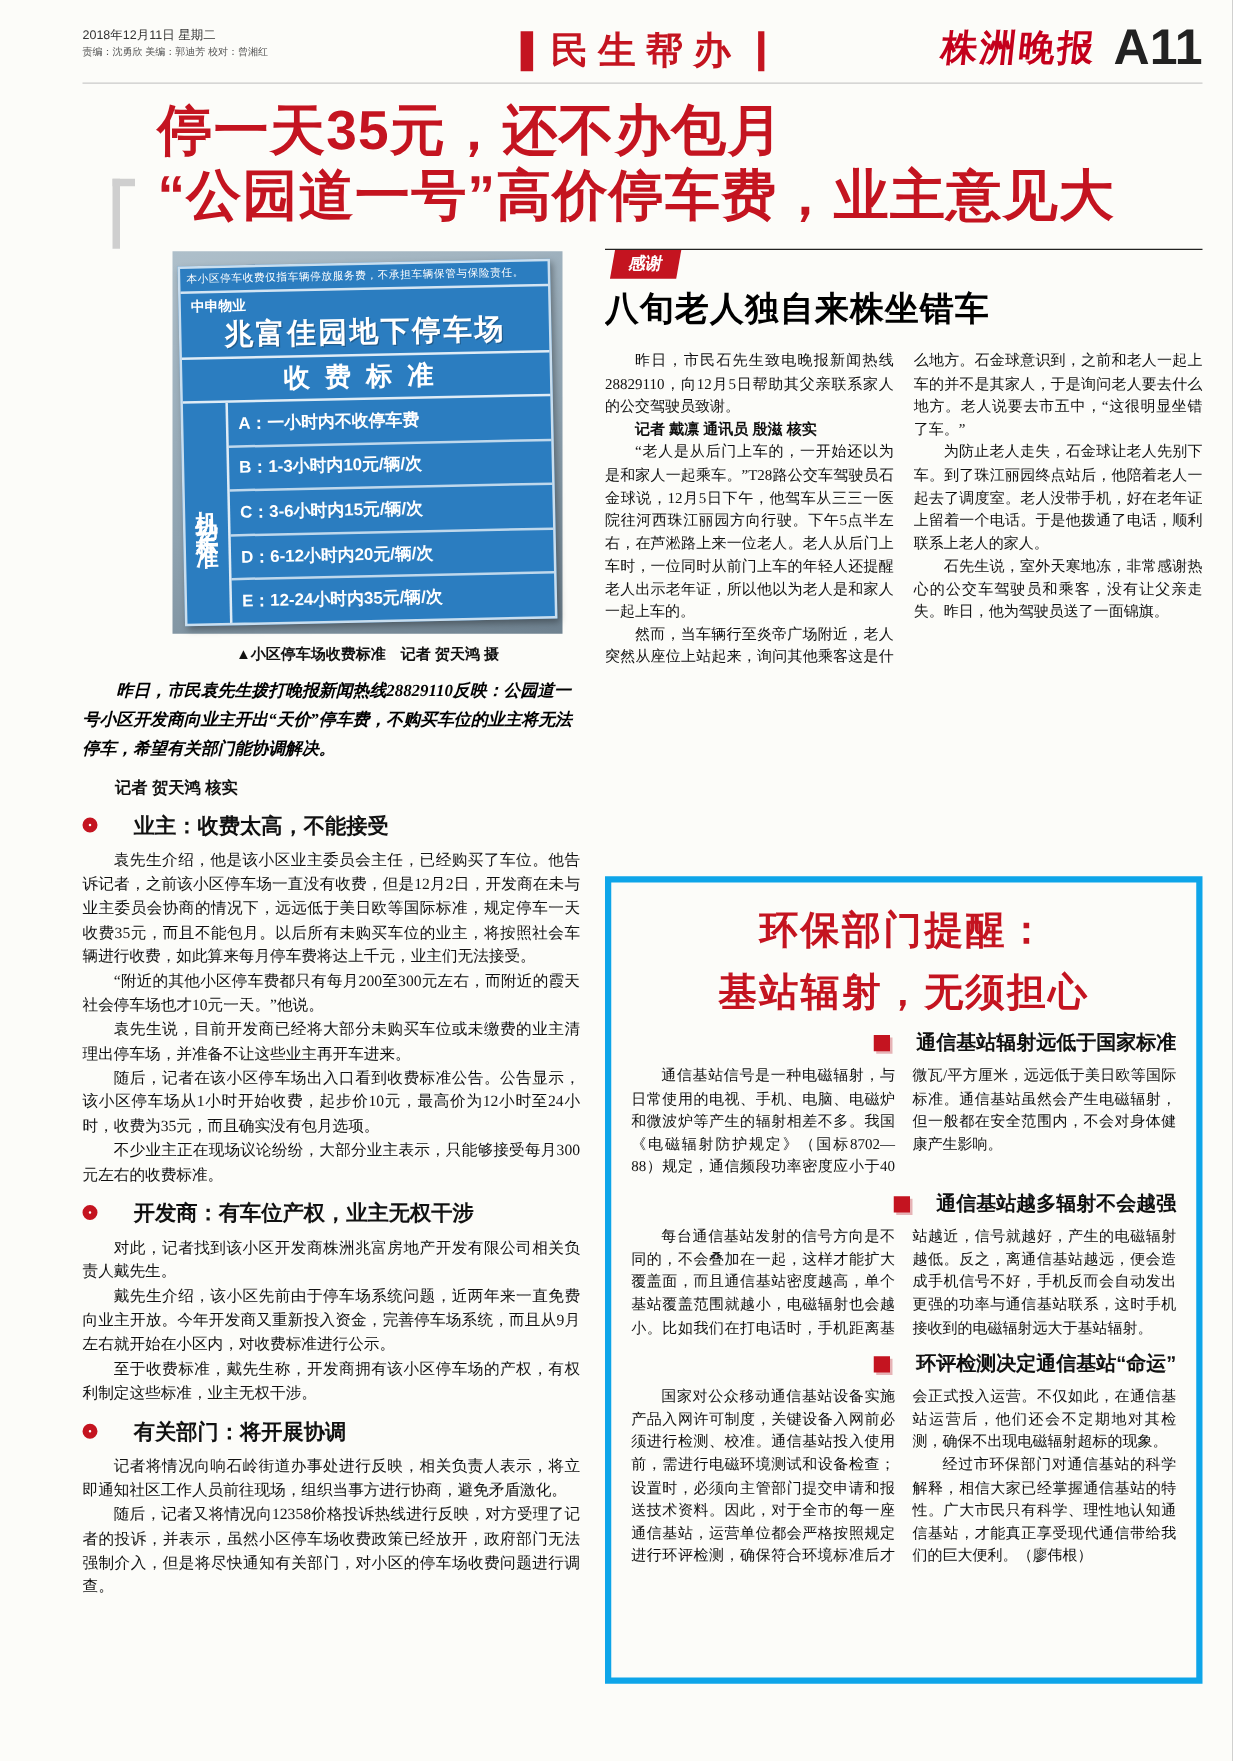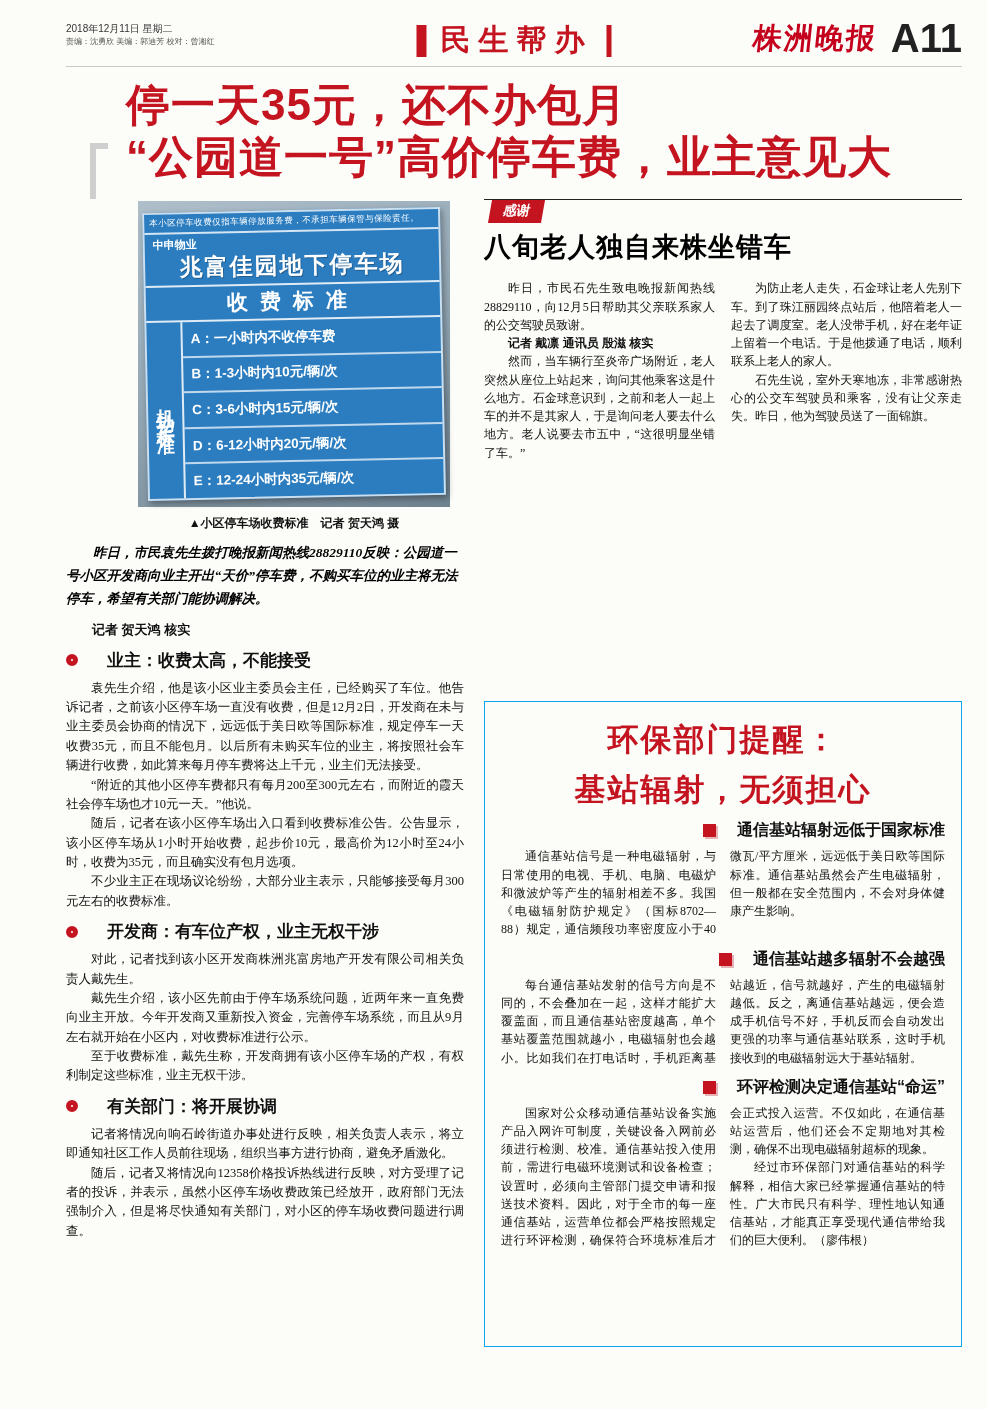--- a/index.html
+++ b/index.html
@@ -88,21 +88,21 @@
     padding:2px 13px 3px; transform:skewX(-10deg); }
   .thanks-h { font-family:"Liberation Sans",sans-serif; font-weight:700; font-size:27px;
     color:#000; line-height:1.32; letter-spacing:1px; white-space:nowrap; }
   .thanks-cols { margin-top:14px; height:356px; column-count:2; column-gap:16px;
     font-size:12px; line-height:1.52; color:#111; text-align:justify; }
   .thanks-cols p { margin:0; text-indent:2em; }
   .thanks-byline { font-family:"Liberation Sans",sans-serif; font-weight:700;
     text-indent:2em; margin:5px 0; }
 
   
-  .boxed { border:1px solid #0ea5e9; margin-top:24px; height:646px;
+  .boxed { border:5px solid #0ea5e9; margin-top:24px; height:646px;
     padding:14px 16px; overflow:hidden; background:#fcfcf9; }
   .box-title { text-align:center; color:#c41420; font-family:"Liberation Sans",sans-serif;
     font-weight:800; font-size:31px; line-height:1.3; letter-spacing:2px;
     margin:4px 0 10px; white-space:nowrap; }
   .box-intro { font-size:12.5px; line-height:1.85; font-style:italic; font-weight:600;
     color:#222; padding:0 22px; text-indent:2em; margin-bottom:8px; }
   .box-sec-head { display:flex; align-items:center; gap:21px; margin:10px 0 6px;justify-content:flex-end; }
   .sq { width:13px; height:13px; background:#c41420; box-shadow:2px 2px 0 #e6b3b6; flex:none; }
   .box-sec-title { font-family:"Liberation Sans",sans-serif; font-weight:800;
     font-size:16px; color:#111; white-space:nowrap; }
@@ -168,20 +168,21 @@
       <div class="byline-left">记者 贺天鸿 核实</div>
 
       <div class="sec">
         <div class="sec-head">
           <span class="ring"></span>
           <span class="sec-title"><span>业主：</span><span>收费太高，不能接受</span></span>
         </div>
         <div class="sec-body">
           <p>袁先生介绍，他是该小区业主委员会主任，已经购买了车位。他告诉记者，之前该小区停车场一直没有收费，但是12月2日，开发商在未与业主委员会协商的情况下，远远低于美日欧等国际标准，规定停车一天收费35元，而且不能包月。以后所有未购买车位的业主，将按照社会车辆进行收费，如此算来每月停车费将达上千元，业主们无法接受。</p>
           <p>“附近的其他小区停车费都只有每月200至300元左右，而附近的霞天社会停车场也才10元一天。”他说。</p>
+          <p>袁先生说，目前开发商已经将大部分未购买车位或未缴费的业主清理出停车场，并准备不让这些业主再开车进来。</p>
           <p>随后，记者在该小区停车场出入口看到收费标准公告。公告显示，该小区停车场从1小时开始收费，起步价10元，最高价为12小时至24小时，收费为35元，而且确实没有包月选项。</p>
           <p>不少业主正在现场议论纷纷，大部分业主表示，只能够接受每月300元左右的收费标准。</p>
         </div>
       </div>
 
       <div class="sec">
         <div class="sec-head">
           <span class="ring"></span>
           <span class="sec-title"><span>开发商：</span><span>有车位产权，业主无权干涉</span></span>
         </div>
@@ -205,20 +206,21 @@
     </div>
 
     <div class="col-right">
 
       <article class="thanks">
         <span class="tag">感谢</span>
         <div class="thanks-h">八旬老人独自来株坐错车</div>
         <div class="thanks-cols">
           <p>昨日，市民石先生致电晚报新闻热线28829110，向12月5日帮助其父亲联系家人的公交驾驶员致谢。</p>
           <p class="thanks-byline">记者 戴凛 通讯员 殷滋 核实</p>
+          <p>“老人是从后门上车的，一开始还以为是和家人一起乘车。”T28路公交车驾驶员石金球说，12月5日下午，他驾车从三三一医院往河西珠江丽园方向行驶。下午5点半左右，在芦淞路上来一位老人。老人从后门上车时，一位同时从前门上车的年轻人还提醒老人出示老年证，所以他以为老人是和家人一起上车的。</p>
           <p>然而，当车辆行至炎帝广场附近，老人突然从座位上站起来，询问其他乘客这是什么地方。石金球意识到，之前和老人一起上车的并不是其家人，于是询问老人要去什么地方。老人说要去市五中，“这很明显坐错了车。”</p>
           <p>为防止老人走失，石金球让老人先别下车。到了珠江丽园终点站后，他陪着老人一起去了调度室。老人没带手机，好在老年证上留着一个电话。于是他拨通了电话，顺利联系上老人的家人。</p>
           <p>石先生说，室外天寒地冻，非常感谢热心的公交车驾驶员和乘客，没有让父亲走失。昨日，他为驾驶员送了一面锦旗。</p>
         </div>
       </article>
 
       <article class="boxed">
         <div class="box-title">环保部门提醒：</div>
         <div class="box-title">基站辐射，无须担心</div>
 

